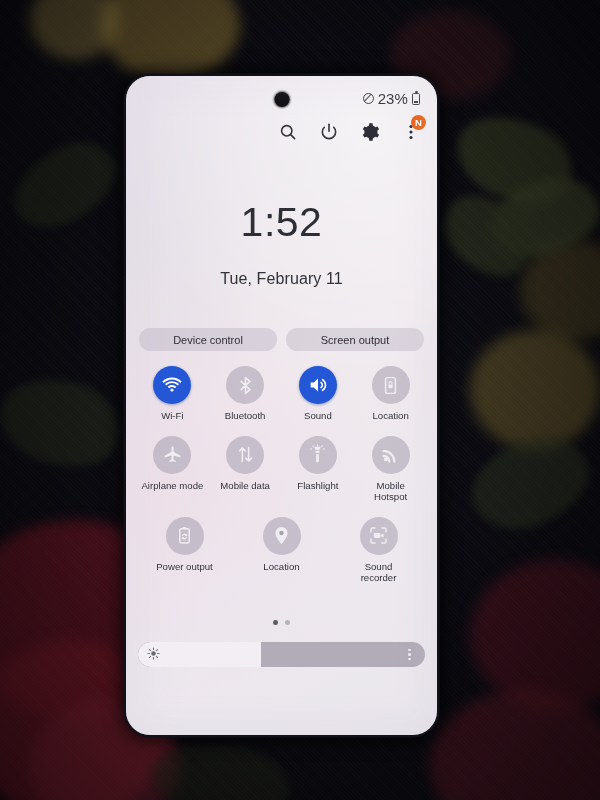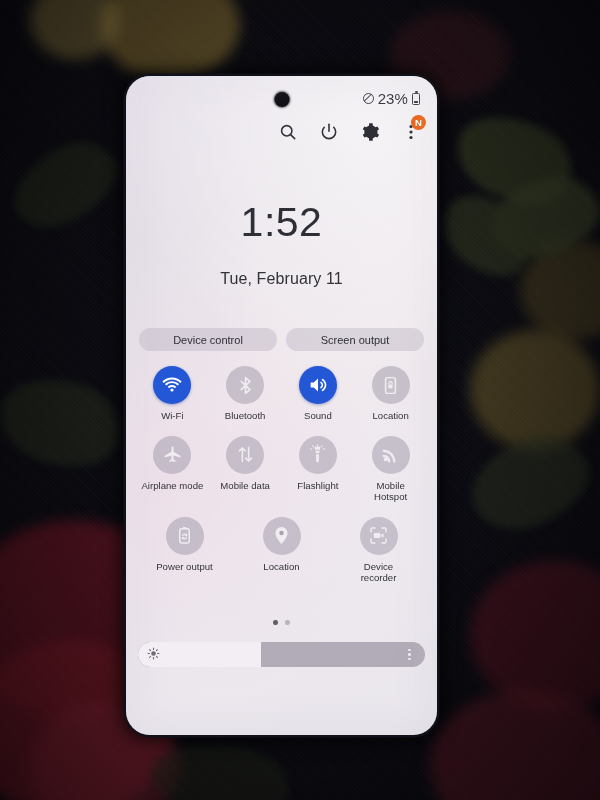--- a/index.html
+++ b/index.html
@@ -307,21 +307,21 @@
             <g fill="none" stroke="#f0edf2" stroke-width="1.7" stroke-linecap="round">
               <path d="M3.4 8V5.1a1.7 1.7 0 0 1 1.7-1.7H8"></path>
               <path d="M16 3.4h2.9a1.7 1.7 0 0 1 1.7 1.7V8"></path>
               <path d="M20.6 16v2.9a1.7 1.7 0 0 1-1.7 1.7H16"></path>
               <path d="M8 20.6H5.1a1.7 1.7 0 0 1-1.7-1.7V16"></path>
             </g>
             <rect x="6.6" y="9.2" width="7.6" height="5.6" rx="1.3" fill="#f0edf2"></rect>
             <path d="M15 11.2l2.8-1.6v4.8L15 12.8z" fill="#f0edf2"></path>
           </svg>
         </div>
-        <div class="tlabel">Device recorder</div>
+        <div class="tlabel">Sound recorder</div>
       </div>
     </div>
   </div>
 
   <div class="dots">
     <span class="dot active"></span>
     <span class="dot"></span>
   </div>
 
   <div class="brightwrap">

